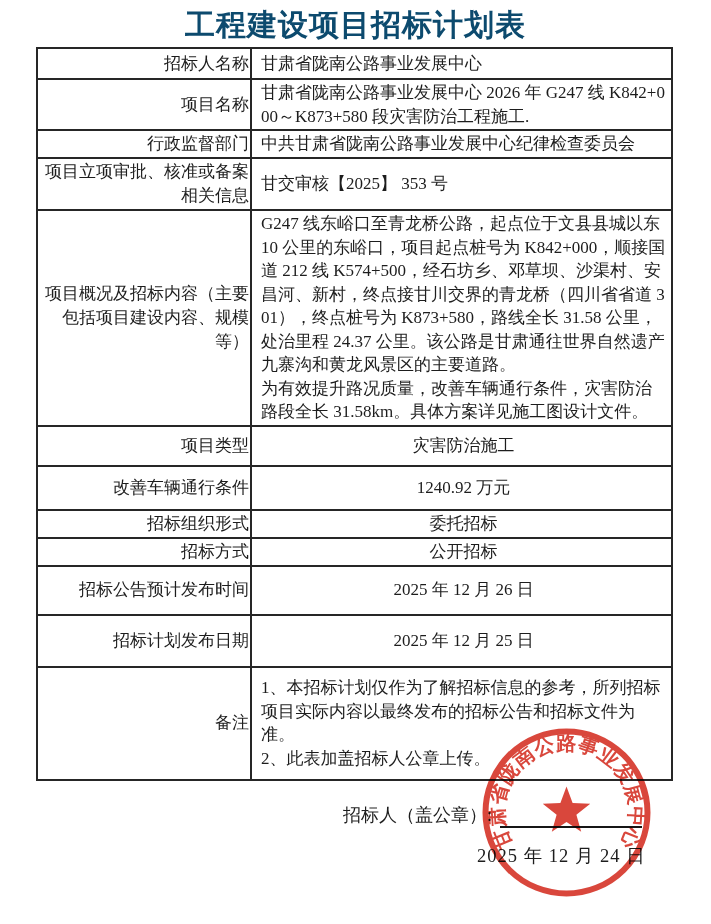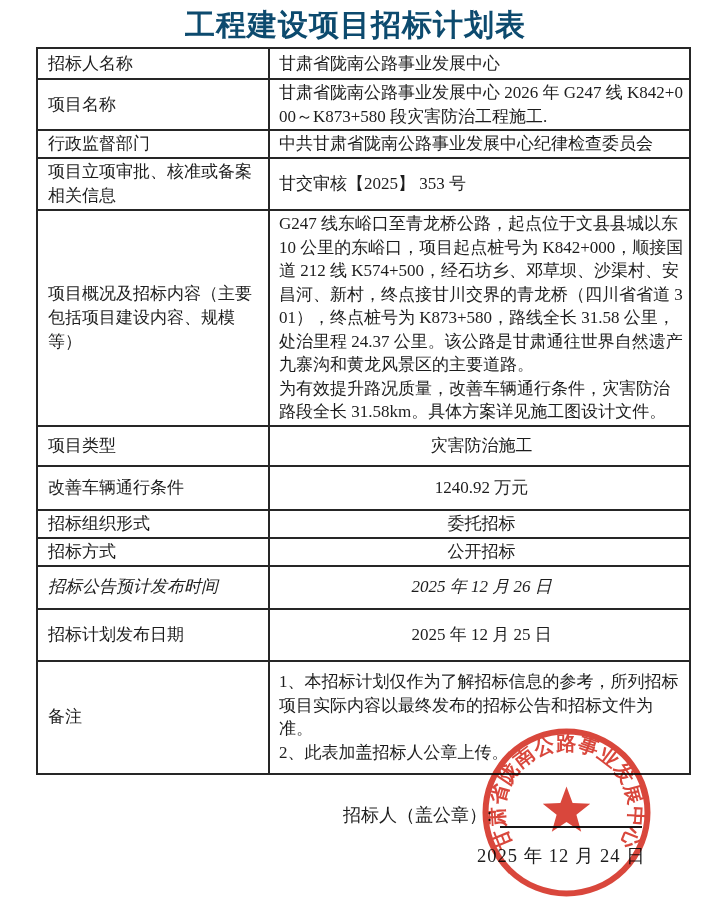--- a/index.html
+++ b/index.html
@@ -31,22 +31,22 @@
     table-layout:fixed;
   }
   table.plan th, table.plan td{
     border:2px solid #262626;
     font-size:17px;
     font-weight:normal;
     vertical-align:middle;
   }
   table.plan th{
     width:210px;
-    text-align:left;
-    padding:1px 10px;
+    text-align:right;
+    padding:1px 1px;
     line-height:24px;
     margin-top:32px;
   }
   table.plan td{
     width:405px;
     padding:1px 5px 1px 9px;
     line-height:23.5px;
     word-break:break-all;
     white-space:pre-wrap;
     text-align:left;
@@ -127,21 +127,21 @@
           <td class="center">1240.92 万元</td>
         </tr>
         <tr style="height: 26px;">
           <th>招标组织形式</th>
           <td class="center">委托招标</td>
         </tr>
         <tr style="height: 28px;">
           <th>招标方式</th>
           <td class="center">公开招标</td>
         </tr>
-        <tr style="height: 43px; font-style: italic;">
+        <tr style="height: 49px;">
           <th>招标公告预计发布时间</th>
           <td class="center">2025 年 12 月 26 日</td>
         </tr>
         <tr style="height: 52px;">
           <th>招标计划发布日期</th>
           <td class="center">2025 年 12 月 25 日</td>
         </tr>
         <tr style="height: 113px;">
           <th>备注</th>
           <td>1、本招标计划仅作为了解招标信息的参考，所列招标项目实际内容以最终发布的招标公告和招标文件为准。

